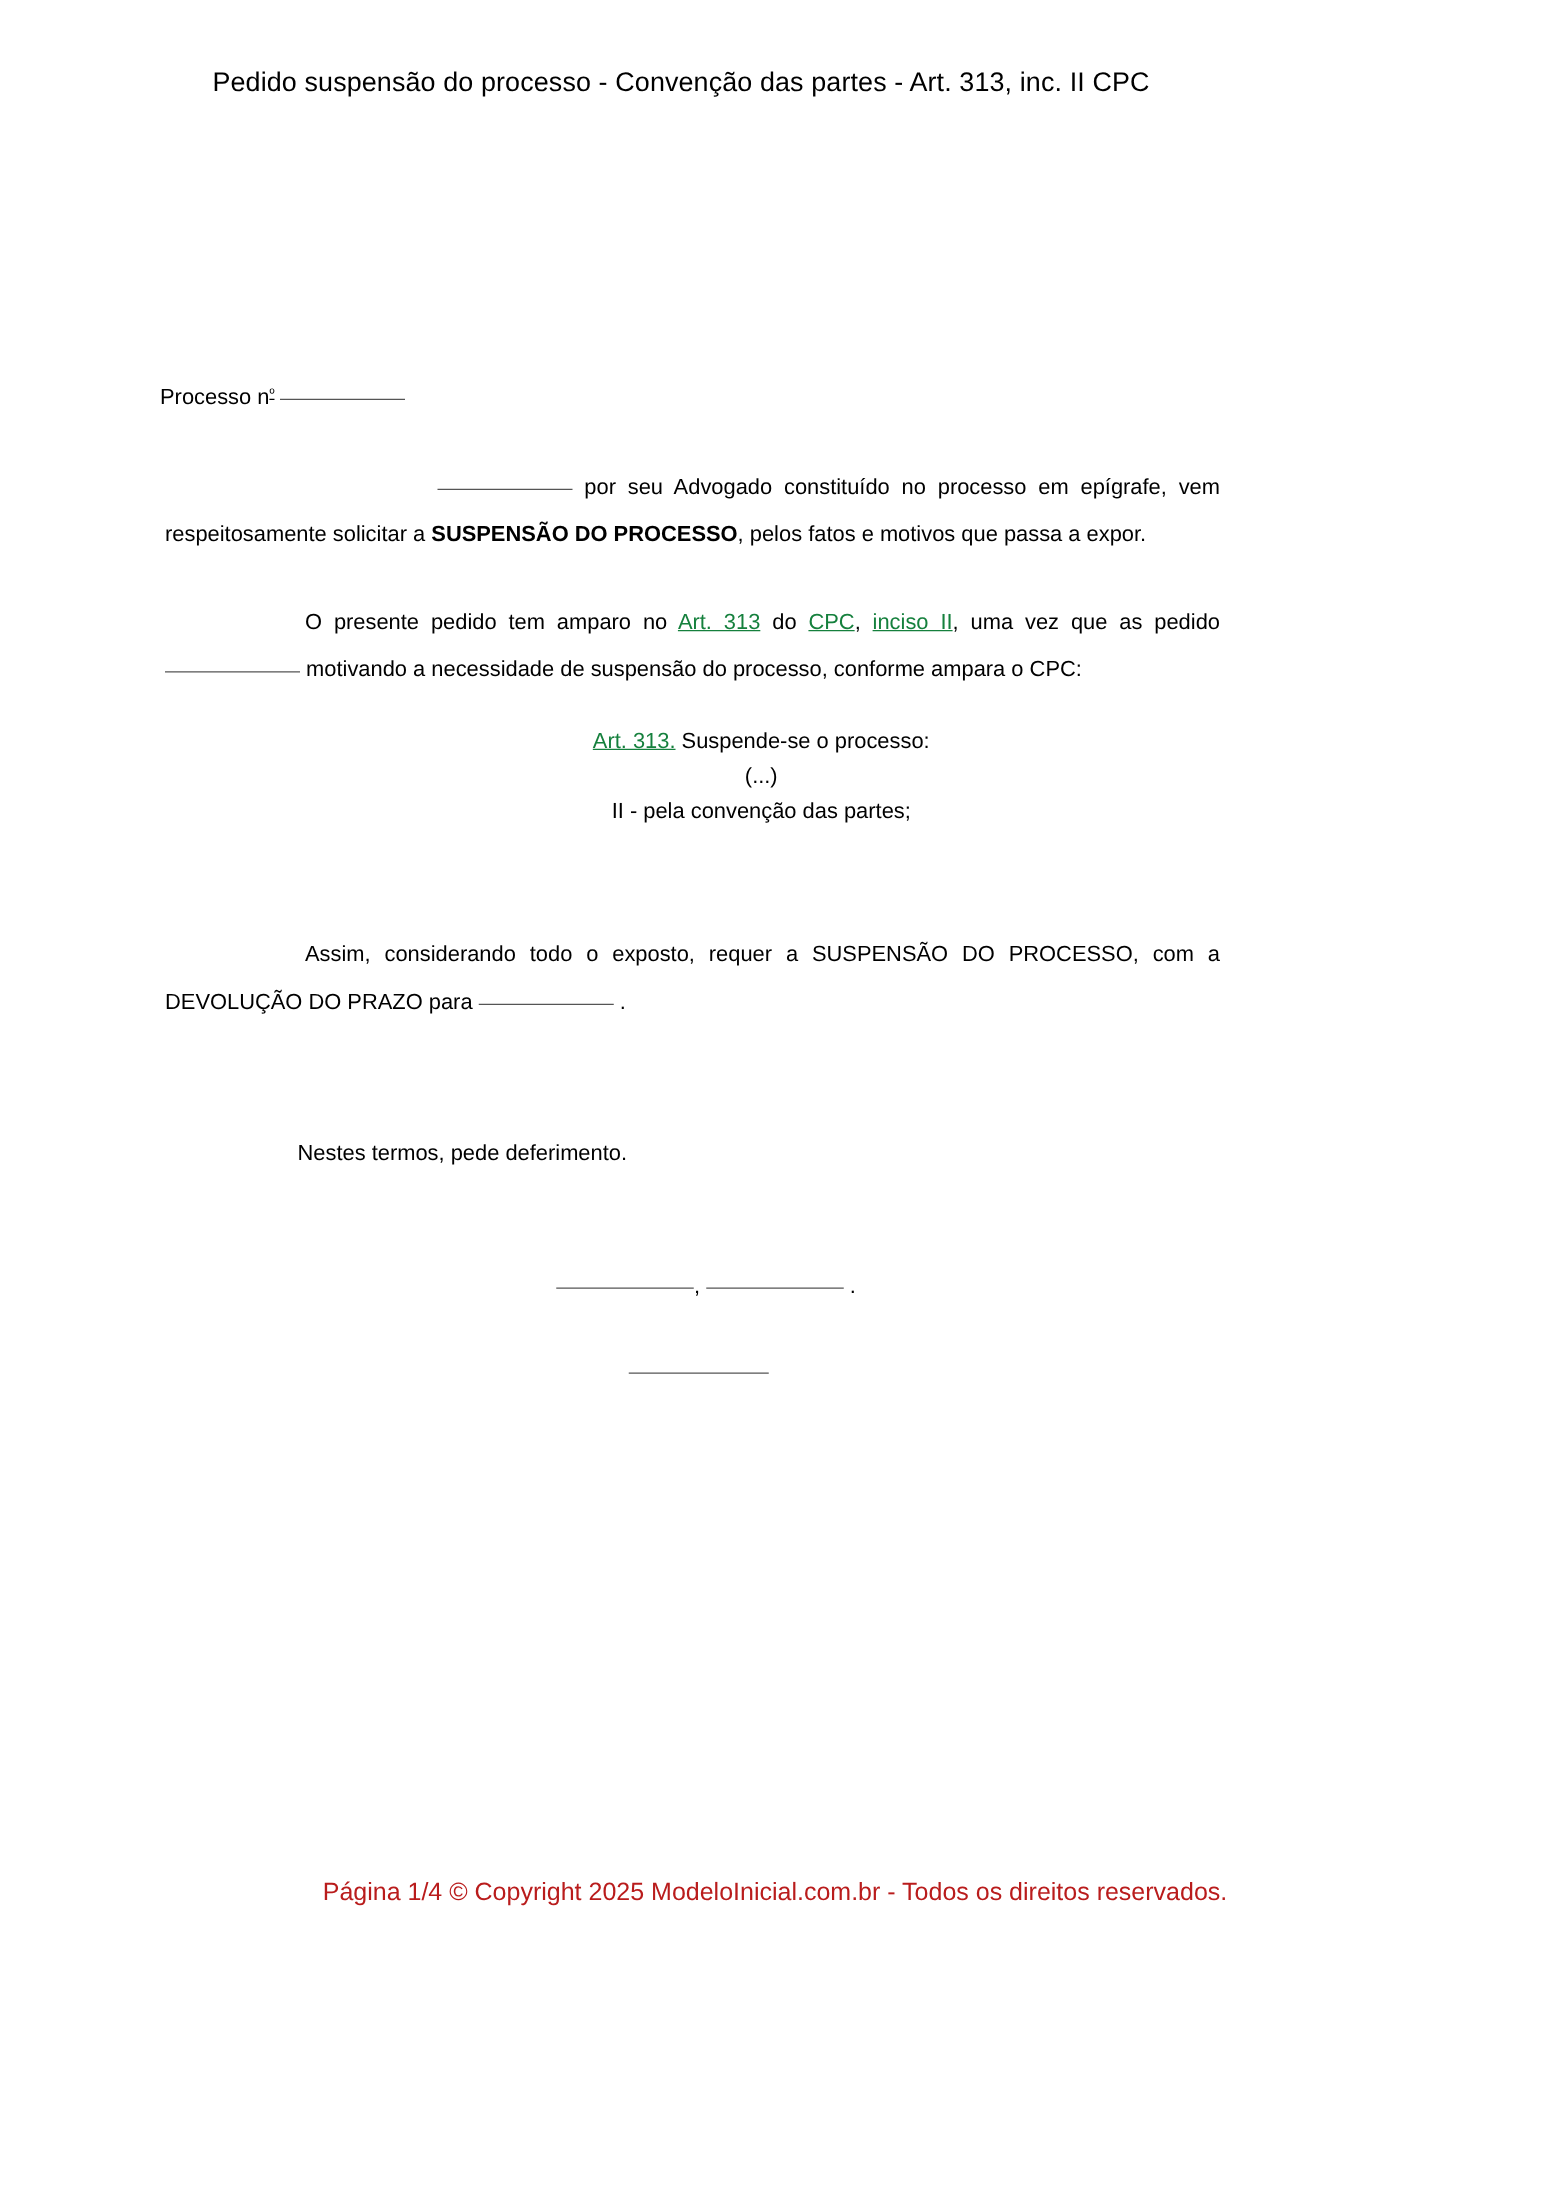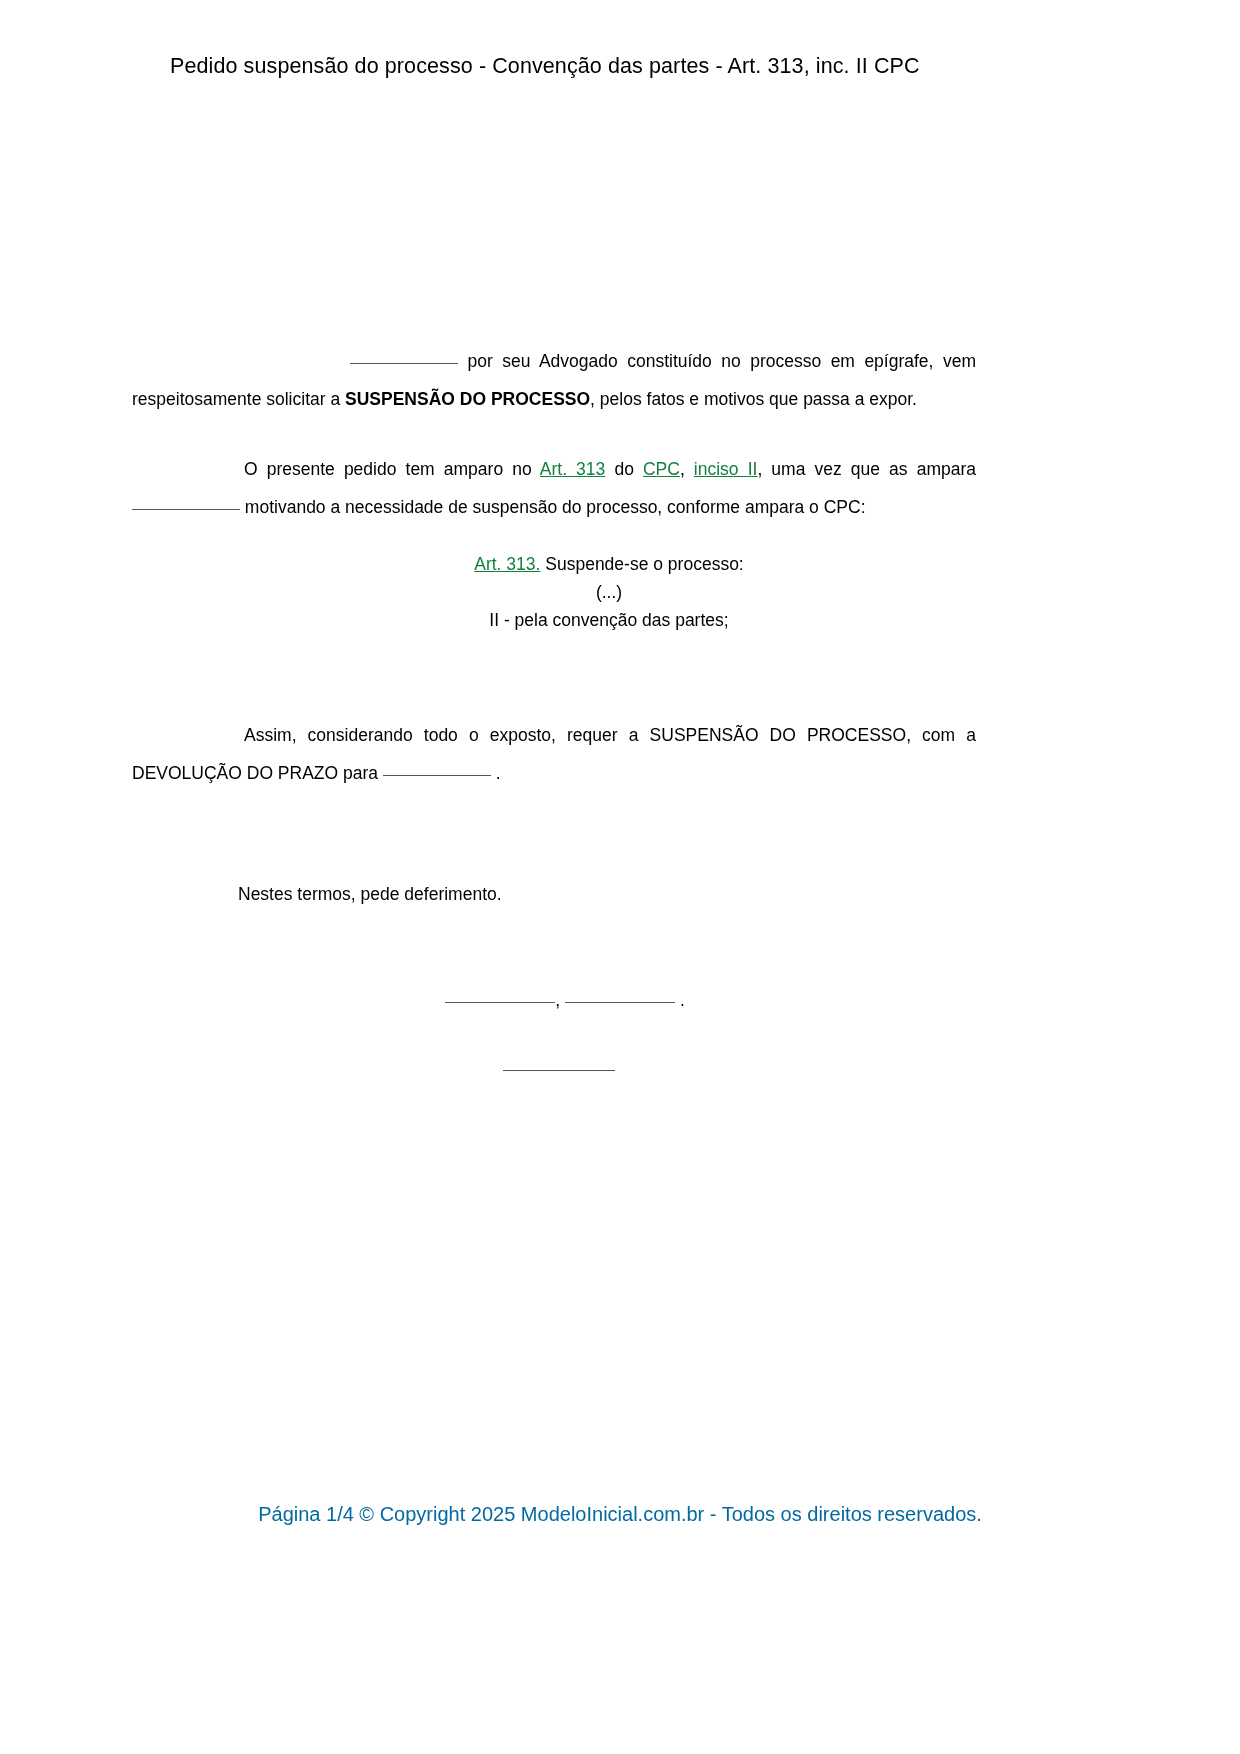--- a/index.html
+++ b/index.html
@@ -144,47 +144,51 @@
 
   
   .footer {
     position: absolute;
     left: 0;
     top: 1500px;
     width: 1240px;
     text-align: center;
     font-size: 20px;
     line-height: 28px;
-    color: #0369a1;
+    color: #b91c1c;
   }
 </style>
 </head>
 <body>
 
 <div class="page">
 
   <div class="doc-title">Pedido suspensão do processo - Convenção das partes - Art. 313, inc. II CPC</div>
 
   <div class="body-area">
 
 
     <div class="spacer-1"></div>
 
+    <p class="proc-line">
+      <span>Processo n</span><sup>º</sup>
+      <span class="fill fill-proc"></span>
+    </p>
 
     <div class="spacer-2"></div>
 
     <p class="para">
       <span class="lead-indent-1"></span><span class="fill fill-std"></span>
       <span>por seu Advogado constituído no processo em epígrafe, vem respeitosamente solicitar a </span><b>SUSPENSÃO DO PROCESSO</b><span>, pelos fatos e motivos que passa a expor.</span>
     </p>
 
     <div class="spacer-3"></div>
 
     <p class="para">
-      <span class="lead-indent-2"></span><span>O presente pedido tem amparo no </span><a class="lnk">Art. 313</a><span> do </span><a class="lnk">CPC</a><span>, </span><a class="lnk">inciso II</a><span>, uma vez que as ampara </span><span class="fill fill-std"></span><span> motivando a necessidade de suspensão do processo, conforme ampara o CPC:</span>
+      <span class="lead-indent-2"></span><span>O presente pedido tem amparo no </span><a class="lnk">Art. 313</a><span> do </span><a class="lnk">CPC</a><span>, </span><a class="lnk">inciso II</a><span>, uma vez que as pedido </span><span class="fill fill-std"></span><span> motivando a necessidade de suspensão do processo, conforme ampara o CPC:</span>
     </p>
 
     <div class="spacer-4"></div>
 
     <p class="quote">
       <a class="lnk">Art. 313.</a><span> Suspende-se o processo:</span>
     </p>
     <p class="quote">(...)</p>
     <p class="quote">II - pela convenção das partes;</p>
 

